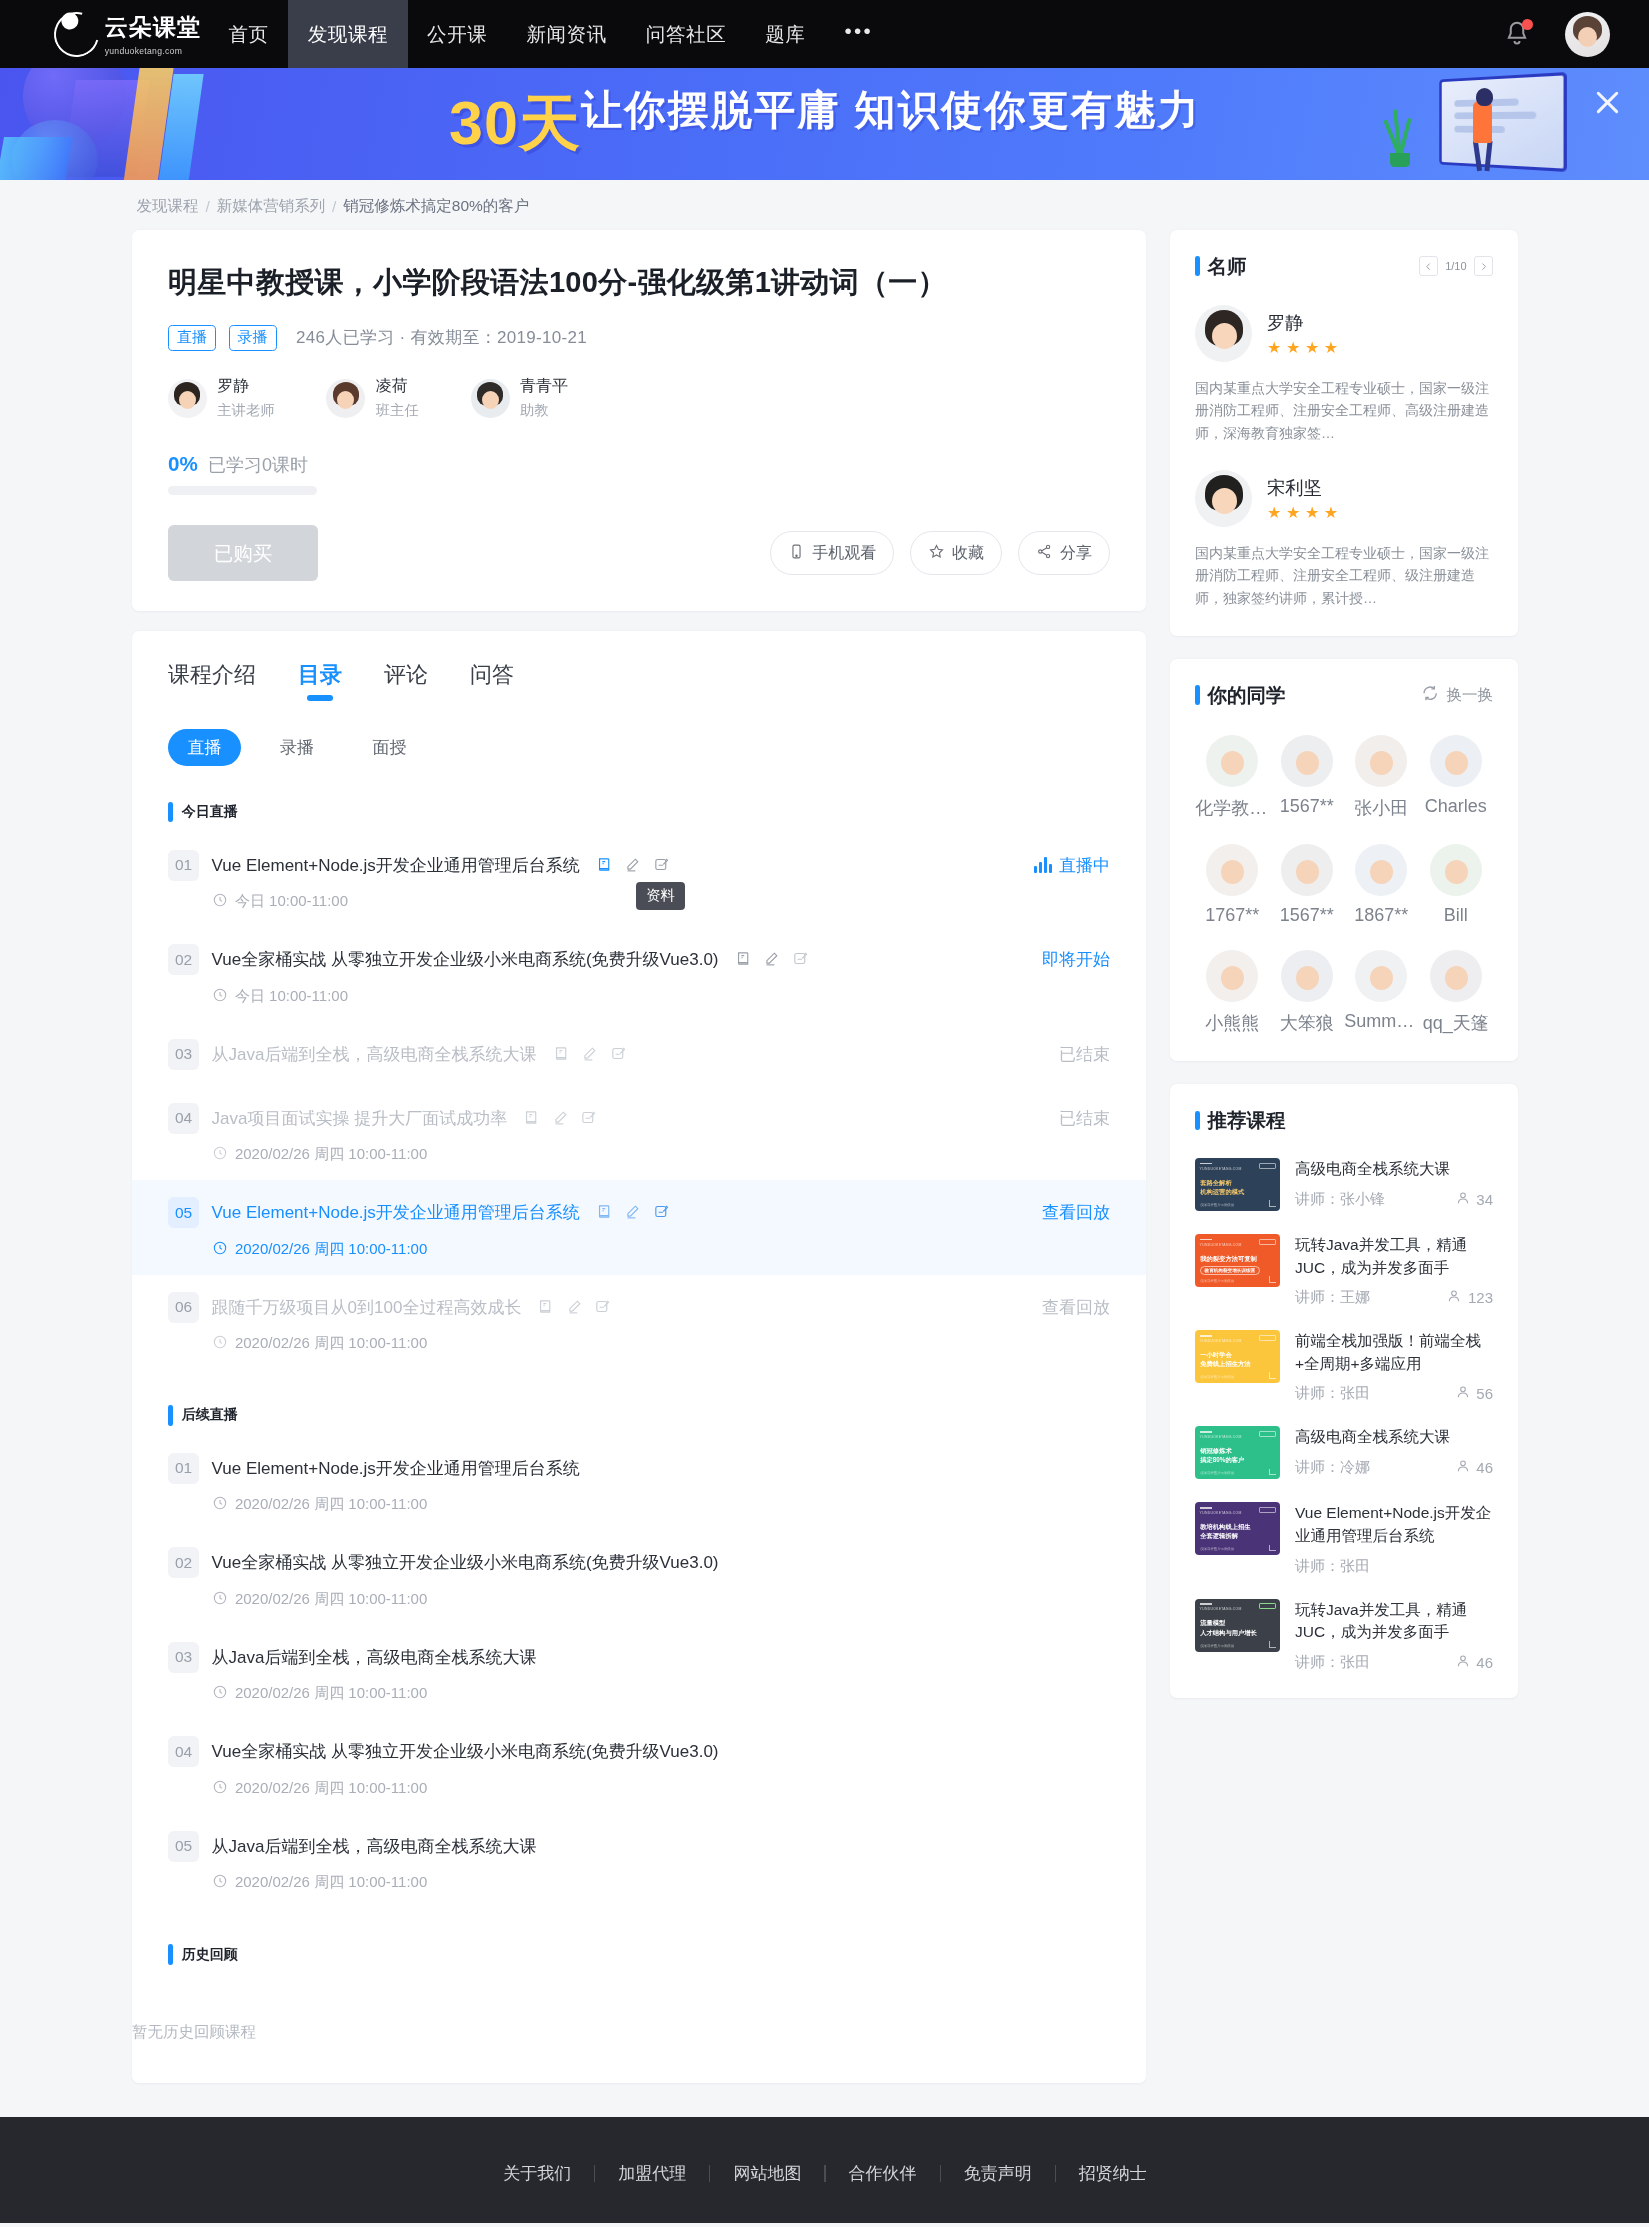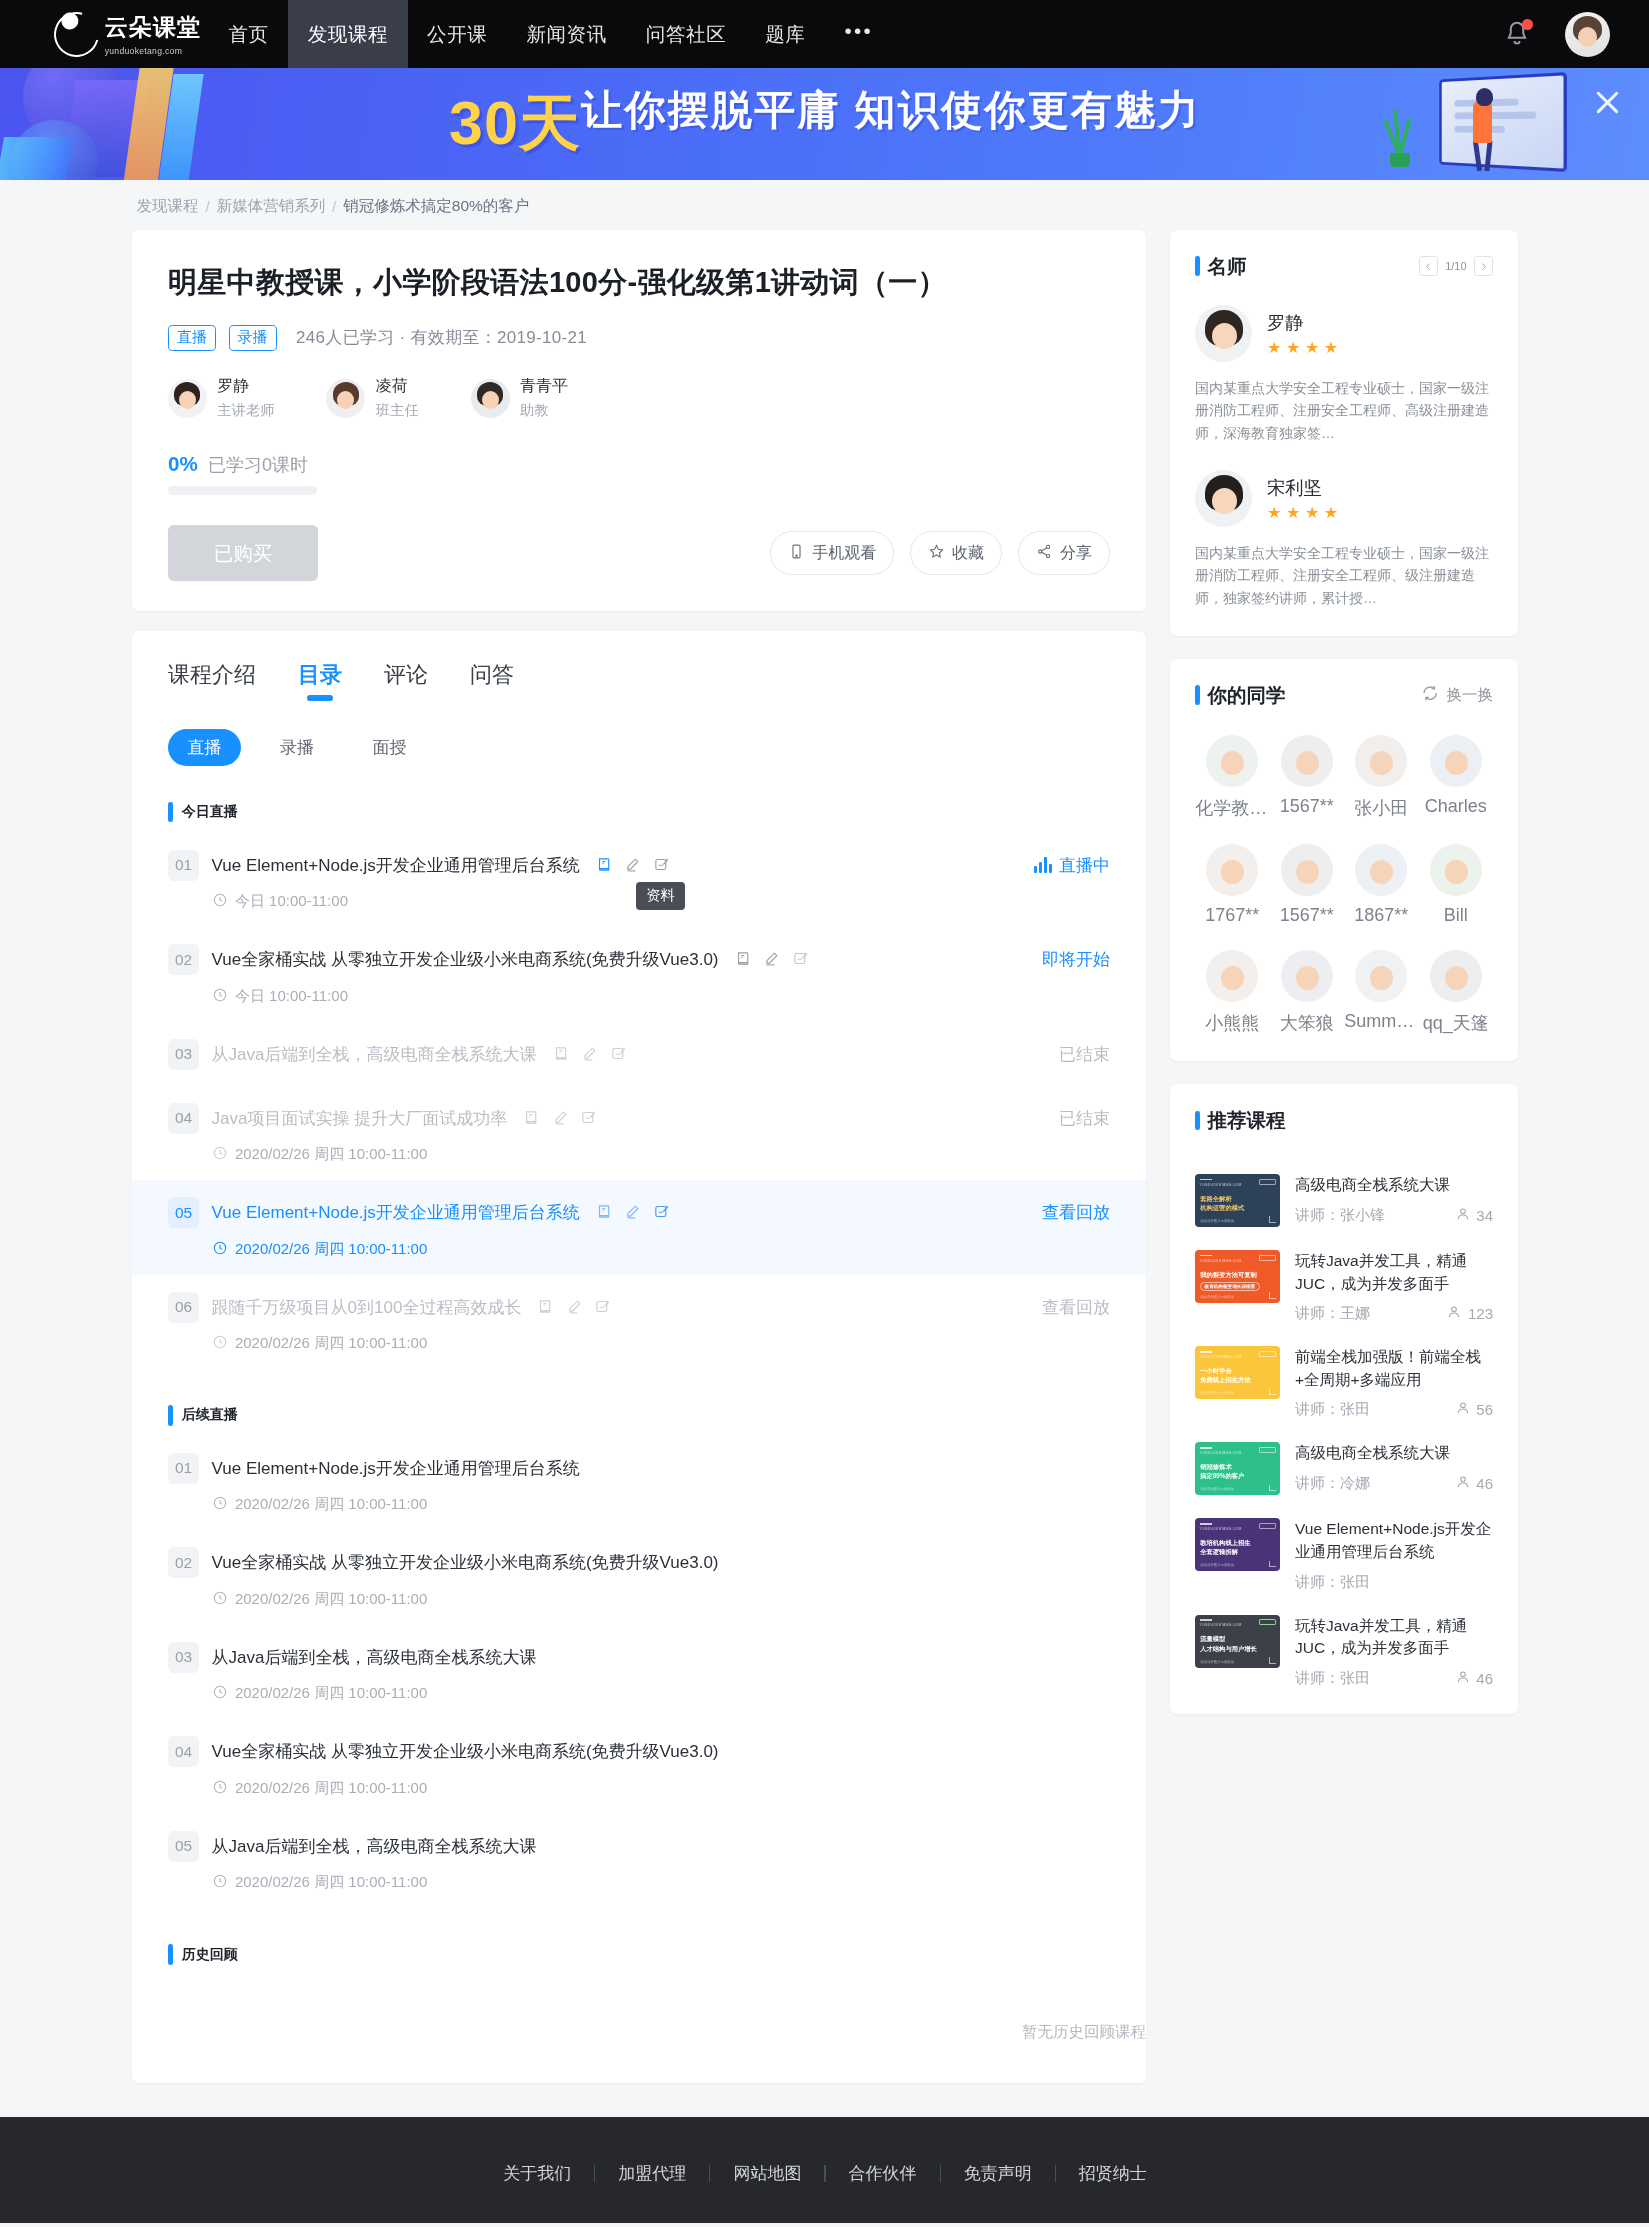--- a/index.html
+++ b/index.html
@@ -261,21 +261,21 @@
            font-size:15px; color:#a9aeb7;}
   .lesson.hl .l-time{ color:#1890ff; }
   .l-time svg{width:16px;height:16px;}
 
   .tooltip{
     position:absolute; left:504px; top:49px;
     background:#4a4d55; color:#fff; font-size:14.3px;
     padding:4.6px 10.3px; border-radius:4px;
   }
 
-  .empty-note{ text-align:right; color:#b4b9c1; font-size:15.5px; margin-top:57px;}
+  .empty-note{ text-align:left; color:#b4b9c1; font-size:15.5px; margin-top:57px;}
 
   
   .side-card{ background:#fff; border-radius:6.9px; margin-bottom:23px;
               box-shadow:0 0.6px 2.3px rgba(25,40,80,.05); padding: 23px 25px 26px 25px;}
   .side-head{ display:flex; align-items:center; }
   .side-title{ display:flex; align-items:center; gap:8px; font-size:19.5px; font-weight:700; color:#1f242c;}
   .side-title::before{content:""; width:4.6px; height:19.5px; background:#1890ff; border-radius:2.3px;}
   .pager{ margin-left:auto; display:flex; align-items:center; gap:6.9px; font-size:11px; color:#8d939c;}
   .pg-btn{ width:19.5px;height:19.5px;border:1.1px solid #e1e4e9;border-radius:2.9px;
            display:flex;align-items:center;justify-content:center; cursor:pointer;}
@@ -299,21 +299,21 @@
   .mates{ display:grid; grid-template-columns: repeat(4,1fr); row-gap:24px; margin-top:26px;}
   .mate{ display:flex; flex-direction:column; align-items:center; gap:9.2px; cursor:pointer;}
   .m-av{ width:52px; height:52px; border-radius:50%; background:#eef0f2; position:relative; overflow:hidden;}
   .m-av::before{content:""; position:absolute; left:9.2px; top:4.6px; width:33px; height:32px;
                 border-radius:50% 50% 40% 40%;}
   .m-av::after{content:""; position:absolute; left:15px; top:16px; width:23px; height:24px;
                border-radius:50%; background:#f6d4ba;}
   .m-name{ font-size:18px; color:#7d838d; max-width:74px; text-align:center;
            white-space:nowrap; overflow:hidden; text-overflow:ellipsis;}
 
-  .recs{ margin-top:40px; display:flex; flex-direction:column; gap:23px;}
+  .recs{ margin-top:24px; display:flex; flex-direction:column; gap:23px;}
   .rec{ display:flex; gap:15px; cursor:pointer;}
   .rec-thumb{ width:85px; height:53px; border-radius:4px; flex:none; position:relative; overflow:hidden;}
   .rec-thumb .rt-top{ position:absolute; left:4.6px; top:4.6px; width:12.6px; height:1.7px; background:rgba(255,255,255,.75);}
   .rec-thumb .rt-sub{ position:absolute; left:4.6px; top:8.6px; font-size:3.4px; color:rgba(255,255,255,.7); letter-spacing:0.3px;}
   .rec-thumb .rt-badge{ position:absolute; right:4px; top:4.6px; width:17px; height:6.3px;
                         border:0.6px solid rgba(255,255,255,.55); border-radius:1.1px;}
   .rec-thumb .rt-t1{ position:absolute; left:5.2px; top:20.6px; font-size:6.3px; font-weight:700; color:#fff;}
   .rec-thumb .rt-t2{ position:absolute; left:5.2px; top:30px; font-size:6.3px; font-weight:700; color:#fff;}
   .rec-thumb .rt-f{ position:absolute; left:5.2px; bottom:4px; font-size:3.4px; color:rgba(255,255,255,.55);}
   .rec-thumb .rt-corner{ position:absolute; right:4px; bottom:4px; width:6.9px; height:6.9px;

